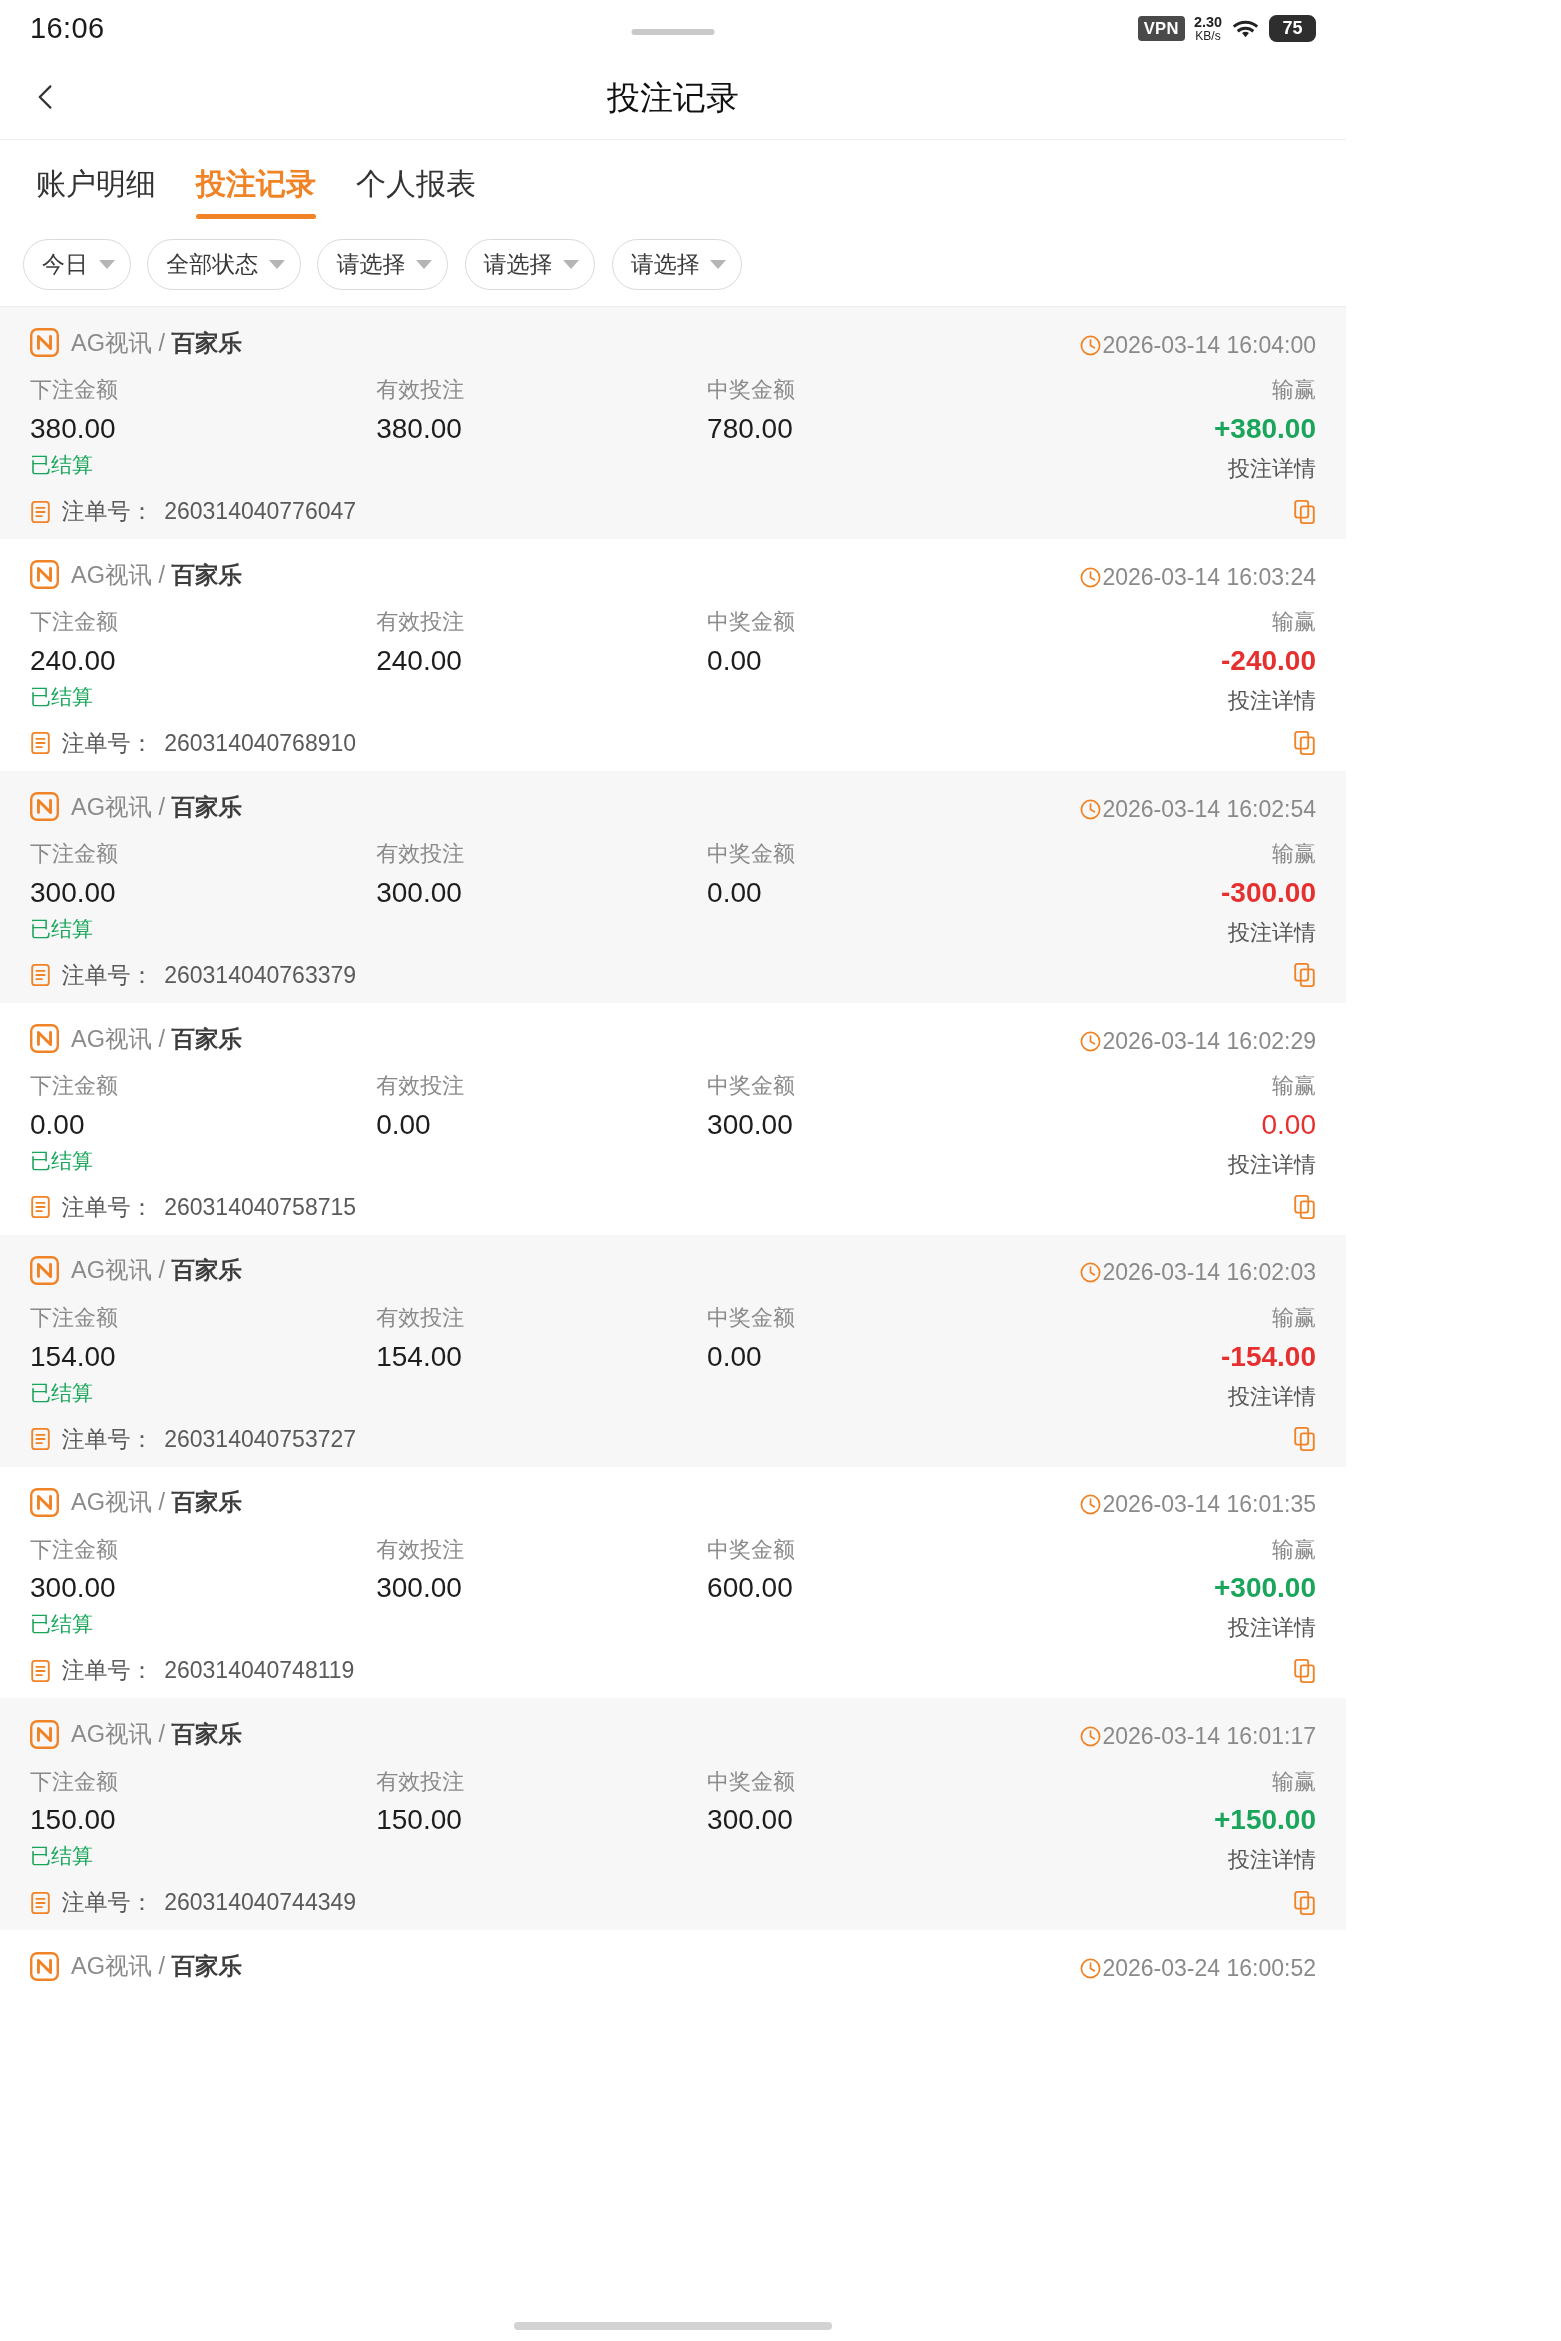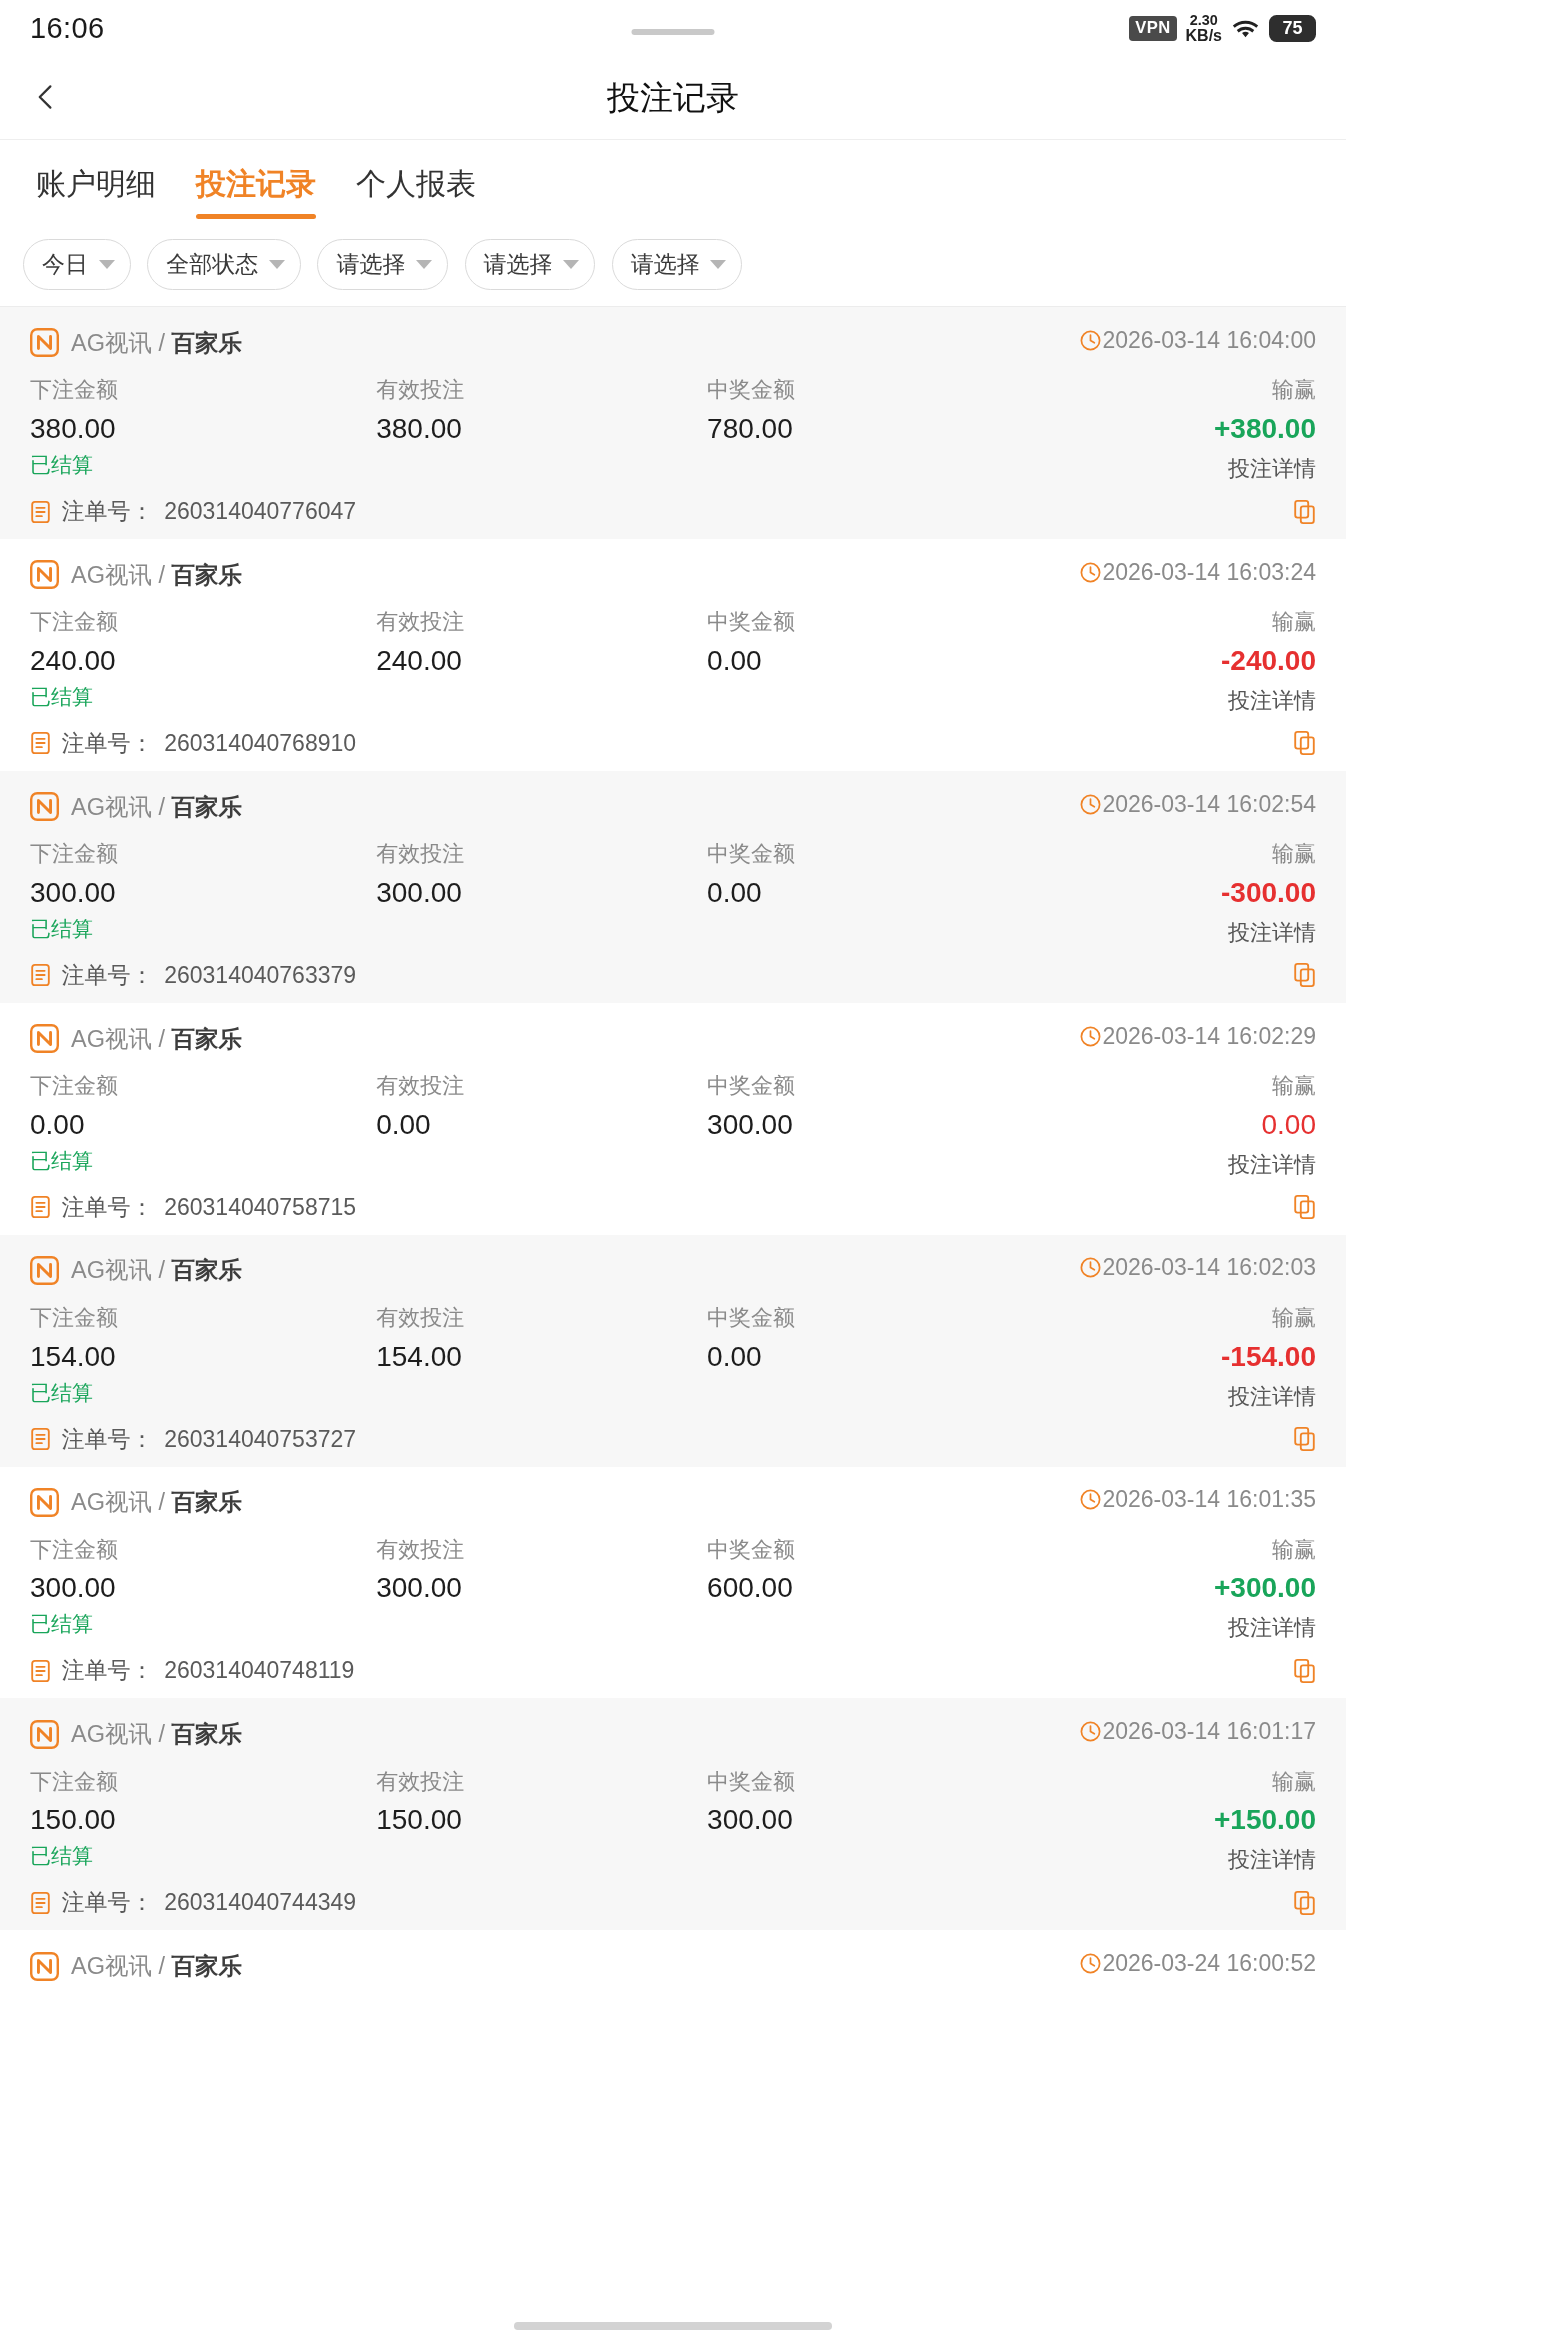--- a/index.html
+++ b/index.html
@@ -56,21 +56,21 @@
     border-radius: 3.8px;
     letter-spacing: 0.4px;
   }
   .netspeed {
     font-size: 14.4px;
     line-height: 1.05;
     color: #222;
     text-align: center;
     font-weight: 600;
   }
-  .netspeed small { font-size: 16px; font-weight: 700; display:block; }
+  .netspeed small { font-size: 12px; font-weight: 400; display:block; }
   .wifi-ico { width: 29px; height: 23px; position: relative; }
   .wifi-ico svg { width: 29px; height: 23px; display:block; }
   .battery {
     background: #2e2e2e;
     color: #fff;
     font-size: 18px;
     font-weight: bold;
     border-radius: 7.6px;
     padding: 2.3px 8.3px 3px 8.3px;
     min-width: 47px;
@@ -166,21 +166,21 @@
     background: #fff;
   }
   .record {
     padding: 19.7px 30px 12px 30px;
     position: relative;
   }
   .record.alt { background: #f7f7f7; }
 
   .rec-top {
     display: flex;
-    align-items: flex-start;
+    align-items: flex-end;
     justify-content: space-between;
   }
   .rec-game {
     display: flex;
     align-items: center;
     gap: 12px;
   }
   .game-logo {
     width: 29px; height: 29px;
     flex: 0 0 auto;

